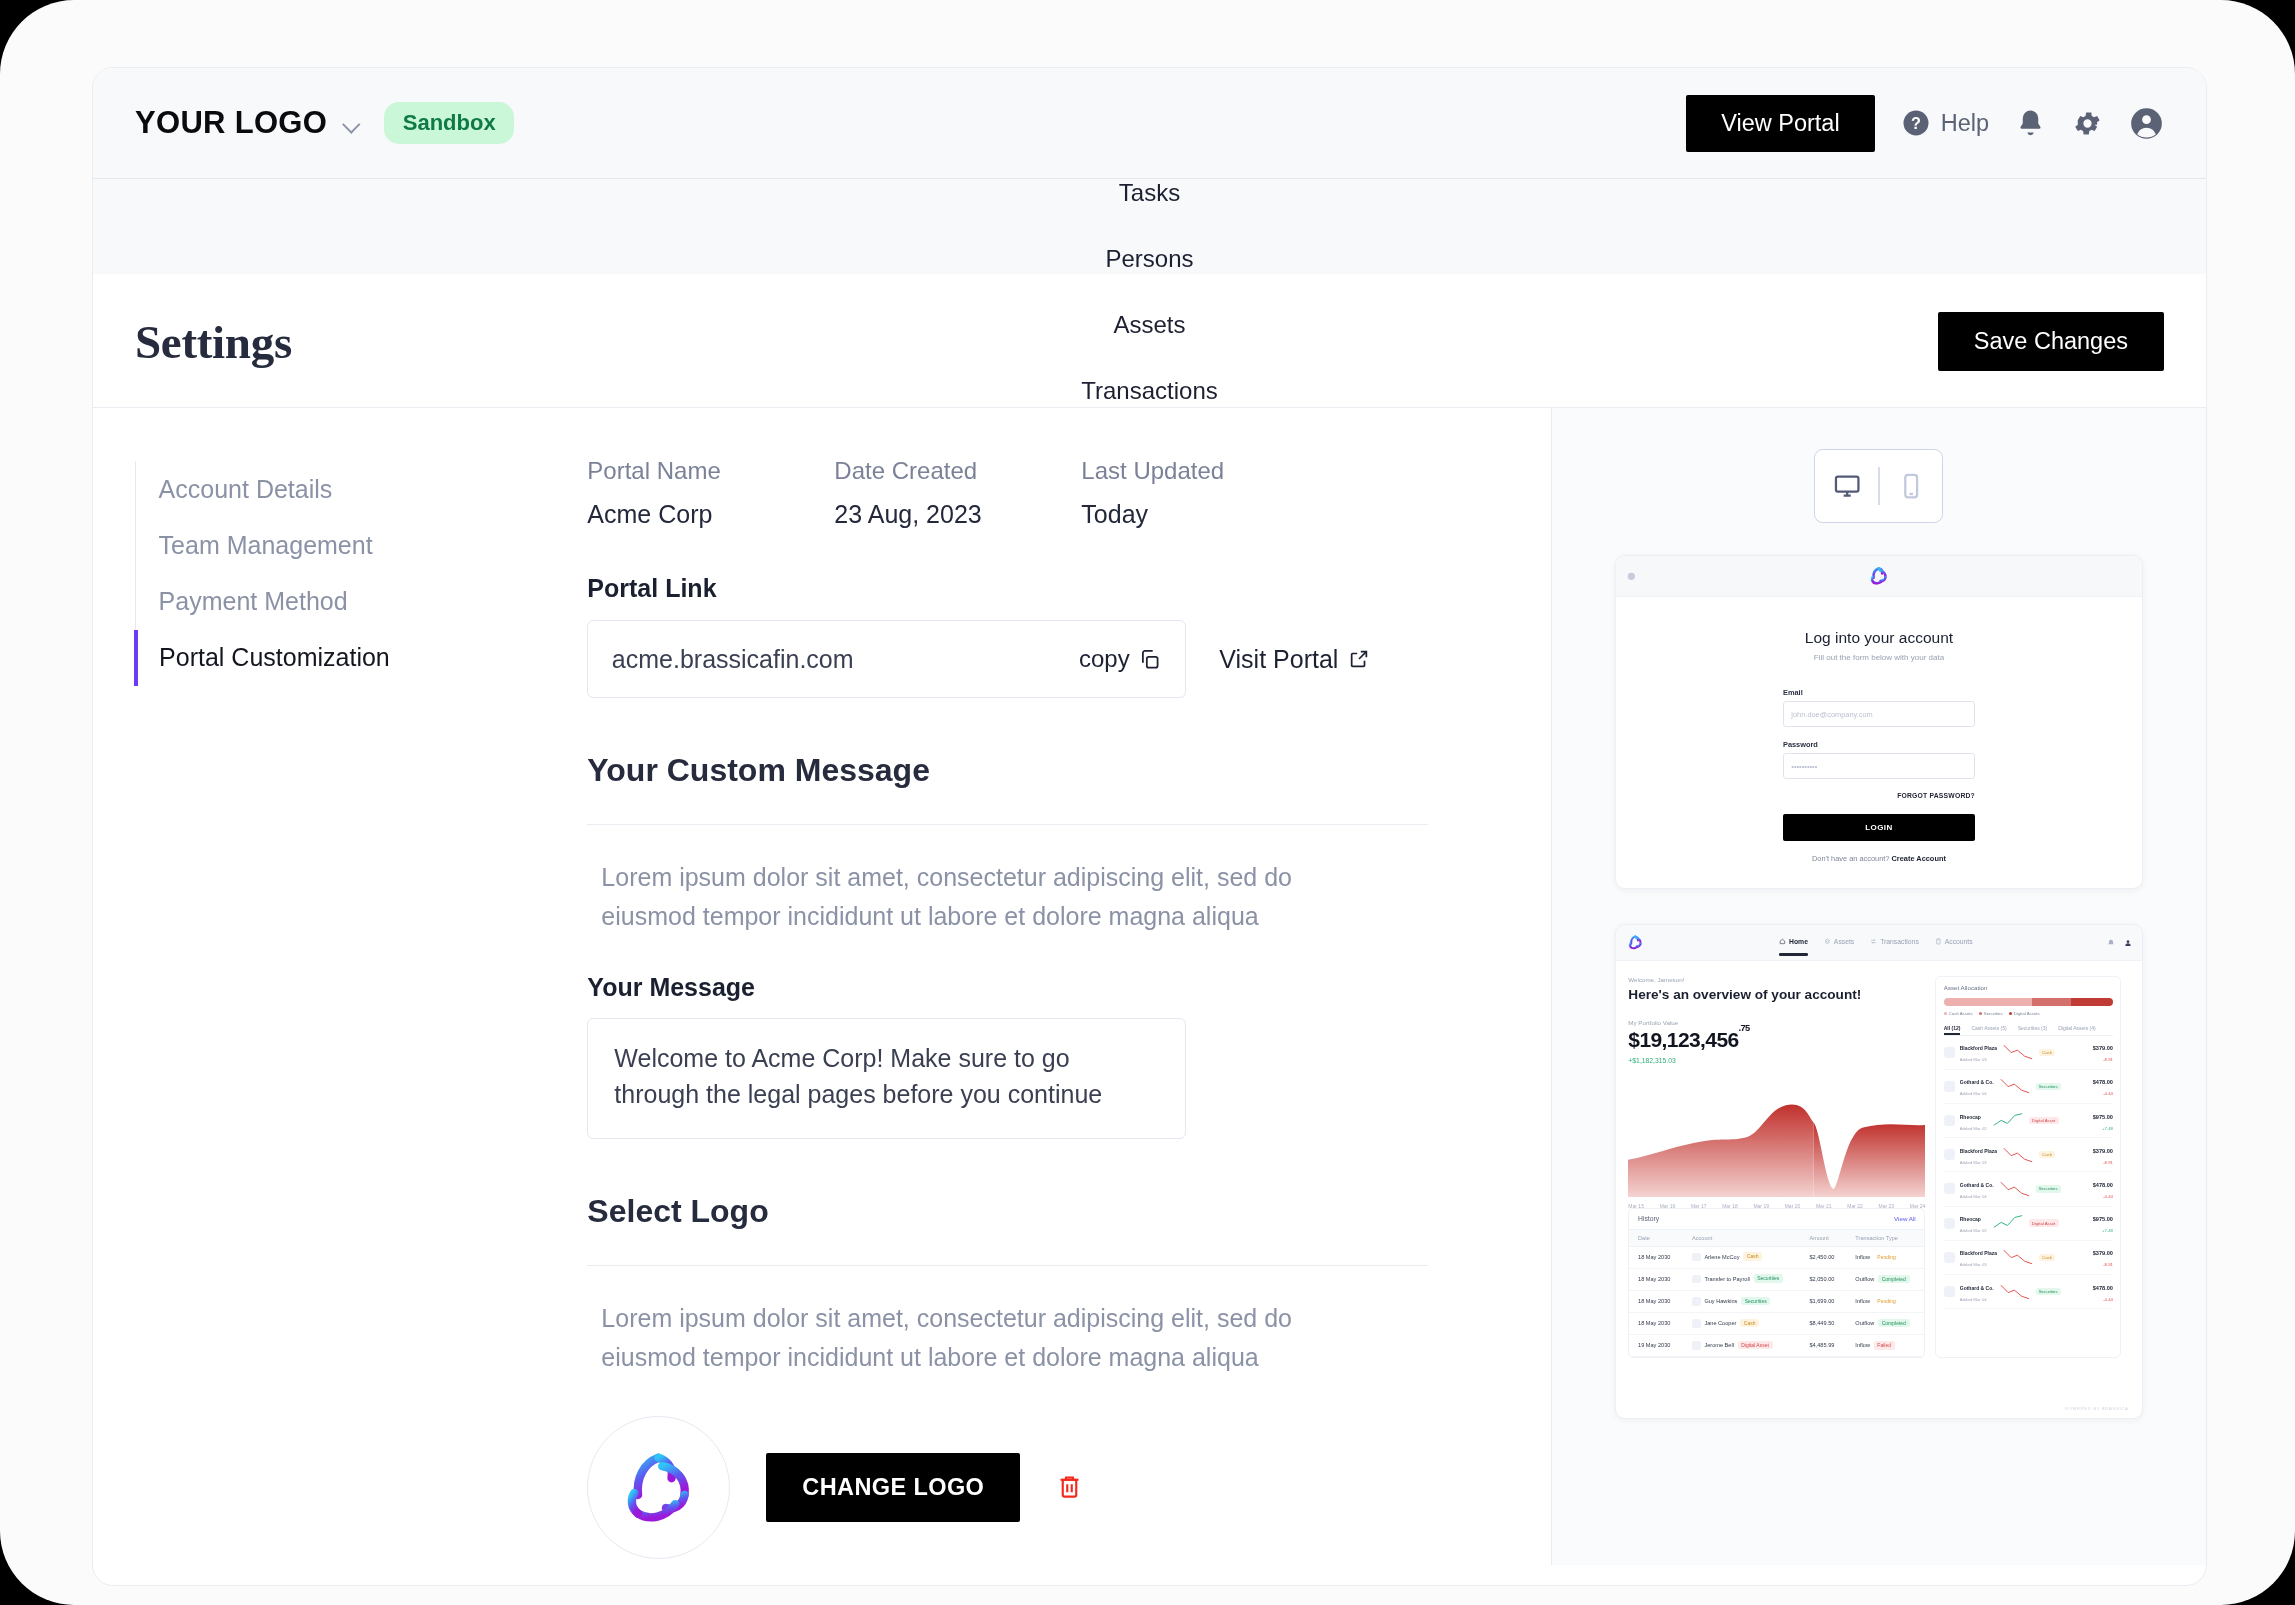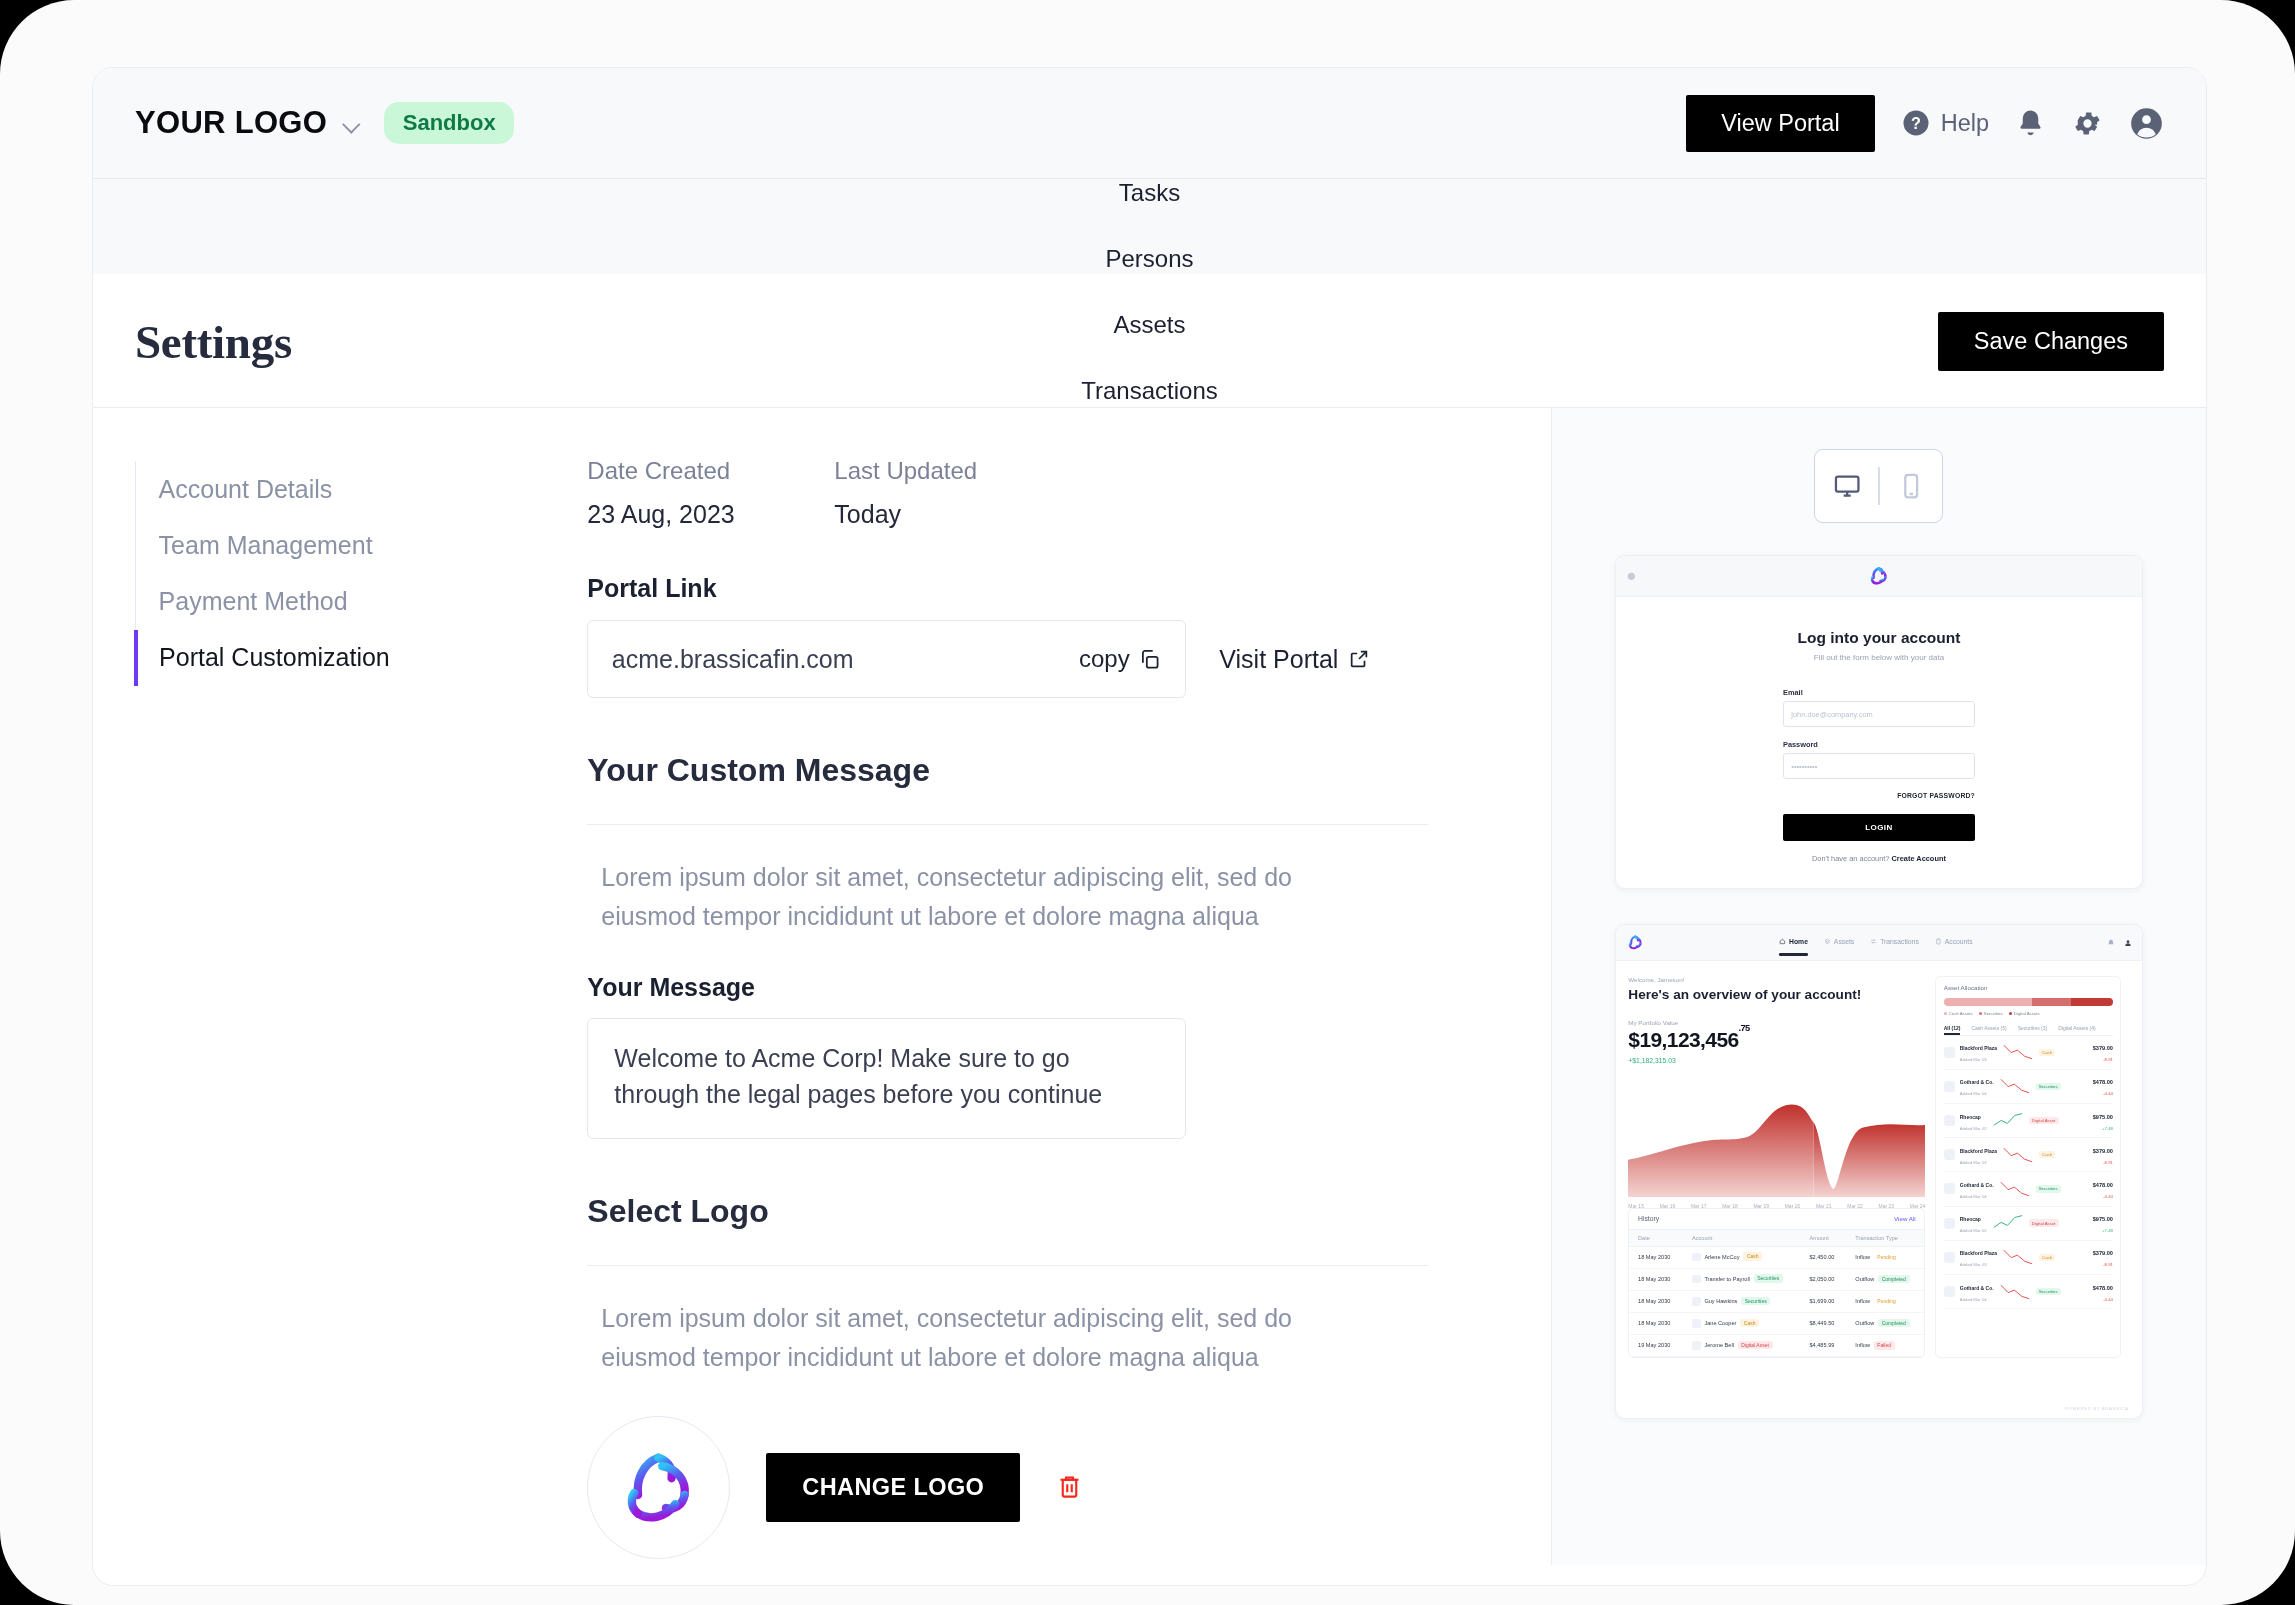--- a/index.html
+++ b/index.html
@@ -132,21 +132,21 @@
     overflow:hidden; box-shadow:0 1.2px 6.2px rgba(30,40,70,.05);
   }
   .prev-login{ height:334px; margin-top:32px;}
   .pl-top{
     height:41px; background:#f6f8fa; border-bottom:0.6px solid #eef1f6;
     display:flex; align-items:center; justify-content:center; position:relative;
   }
   .pl-top .mini-logo{ width:23.5px; height:23.5px; }
   .pl-top .corner{ position:absolute; left:11px; width:8.7px; height:8.7px; }
   .pl-body{ padding:32px 0 0; display:flex; flex-direction:column; align-items:center;}
-  .pl-h{ font-size:15.5px; font-weight:700; color:#1b2031;}
+  .pl-h{ font-size:15.5px; font-weight:400; color:#1b2031;}
   .pl-sub{ font-size:8px; color:#9aa1b2; margin-top:6.2px;}
   .pl-form{ width:192px; margin-top:26px;}
   .pl-lab{ font-size:7.4px; font-weight:700; color:#2a3043; margin-bottom:4.3px;}
   .pl-inp{
     height:26px; border:0.6px solid #dfe3ee; border-radius:3.1px; background:#fff;
     display:flex; align-items:center; padding:0 7.4px; font-size:7.4px; color:#b9bfcd;
     margin-bottom:12.4px;
   }
   .pl-forgot{ text-align:right; font-size:6.8px; font-weight:700; color:#222736; letter-spacing:0.2px;}
   .pl-btn{
@@ -287,20 +287,24 @@
           <div class="side-item">Account Details</div>
           <div class="side-item">Team Management</div>
           <div class="side-item">Payment Method</div>
           <div class="side-item active">Portal Customization</div>
         </div>
       </div>
 
       <div class="main-col">
 
         <div class="meta-row">
+          <div class="meta-cell">
+            <div class="meta-label">Portal Name</div>
+            <div class="meta-value">Acme Corp</div>
+          </div>
           <div class="meta-cell">
             <div class="meta-label">Date Created</div>
             <div class="meta-value">23 Aug, 2023</div>
           </div>
           <div class="meta-cell">
             <div class="meta-label">Last Updated</div>
             <div class="meta-value">Today</div>
           </div>
         </div>
 

